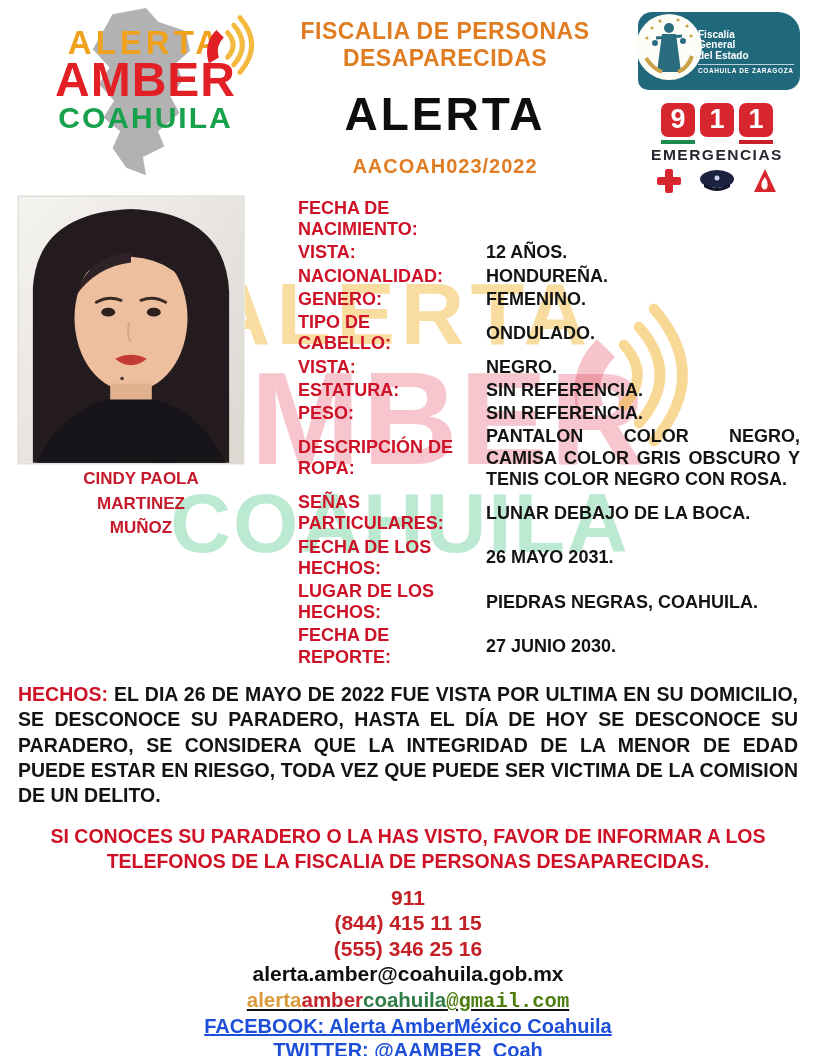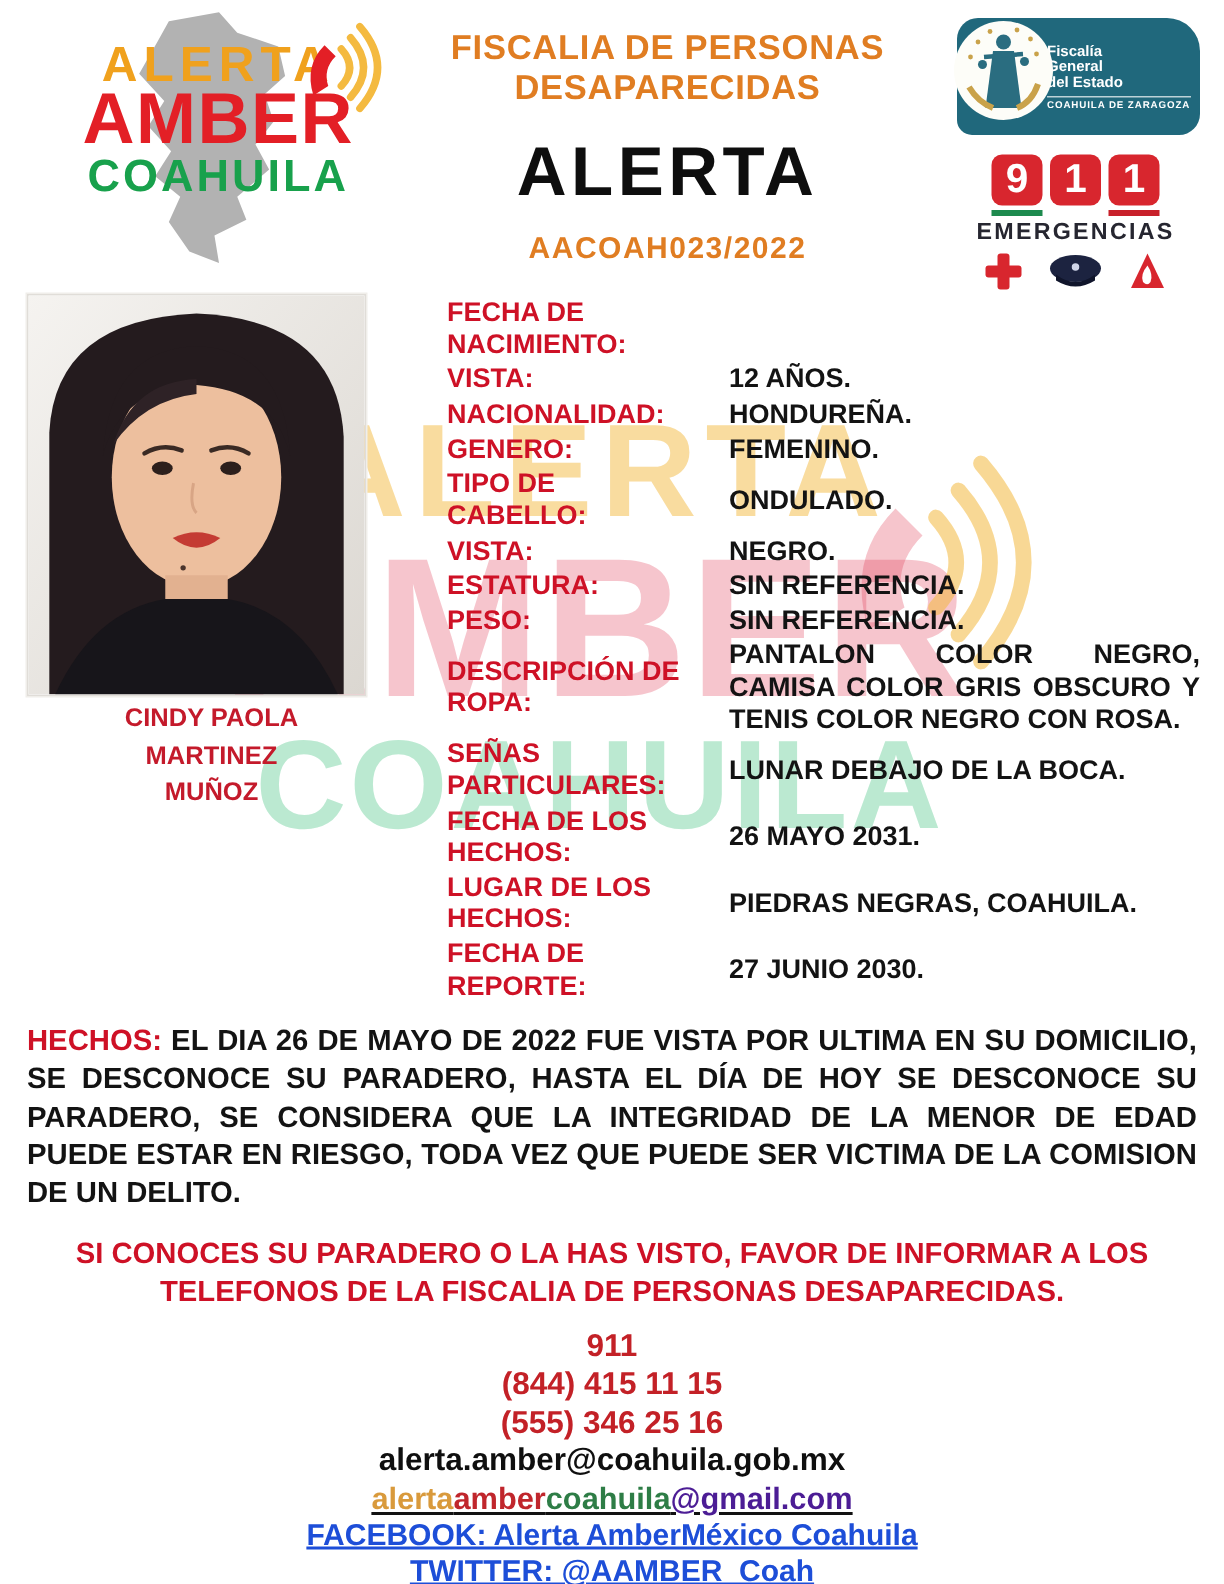--- a/index.html
+++ b/index.html
@@ -75,21 +75,21 @@
   
   .hechos { position:relative; z-index:1; margin:12px 18px 0 18px; font-size:19.5px; line-height:1.3; text-align:justify; color:#131313; }
   .hechos-label { color:#CE1126; }
   .cta { position:relative; z-index:1; margin:15px 22px 0 22px; text-align:center; color:#CE1126; font-size:19.5px; line-height:1.28; }
 
   
   .contact { position:relative; z-index:1; text-align:center; margin-top:11px; line-height:1.22; }
   .phone { color:#C32127; font-size:21px; }
   .email-gov { color:#0f0f0f; font-size:21px; }
   .email-gmail { font-size:20.5px; color:#111; text-decoration:underline; }
-  .gm1 { color:#D99A3C; } .gm2 { color:#C0262C; } .gm3 { color:#2E7D46; } .gm4 { color:#4c1d95; }
+  .gm1 { color:#D99A3C; } .gm2 { color:#C0262C; } .gm3 { color:#2E7D46; } .gm4 { color:#4d7c0f;font-family:Liberation Mono, monospace; }
   .social { color:#1d4ed8; font-size:20px; text-decoration:underline; }
 </style>
 </head>
 <body>
 
 <div class="watermark">
   <div class="wm-alerta">ALERTA</div>
   <div class="wm-amber">AMBER</div>
   <div class="wm-coahuila">COAHUILA</div>
   <svg class="wm-arcs" width="120" height="150" viewBox="0 0 80 100">

